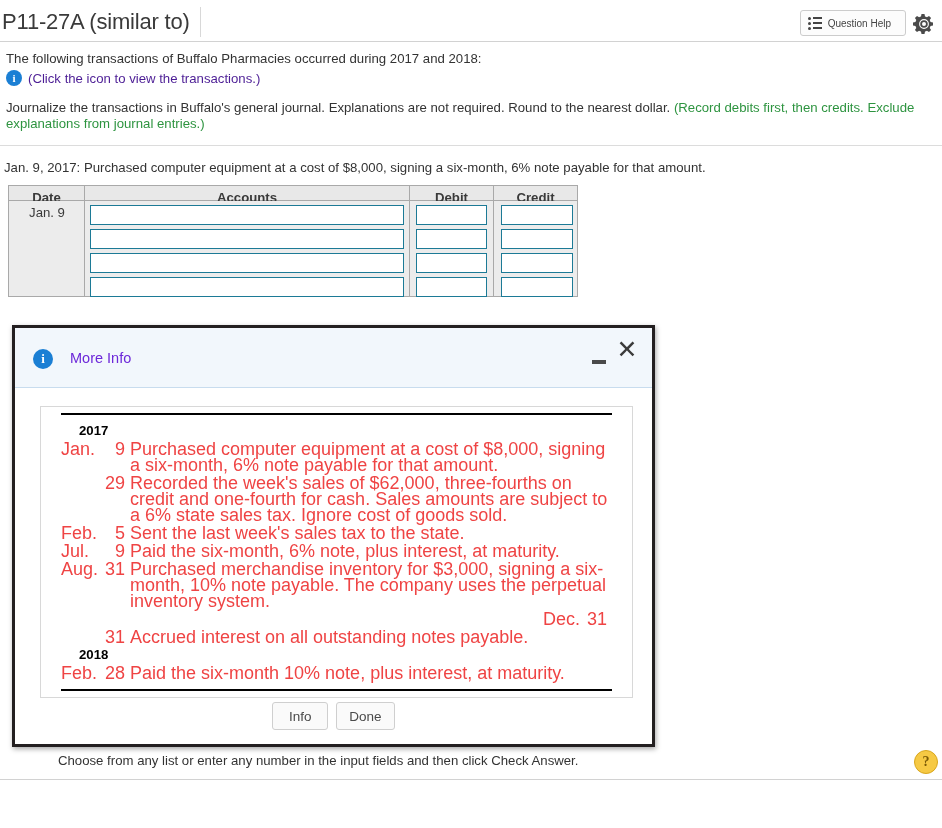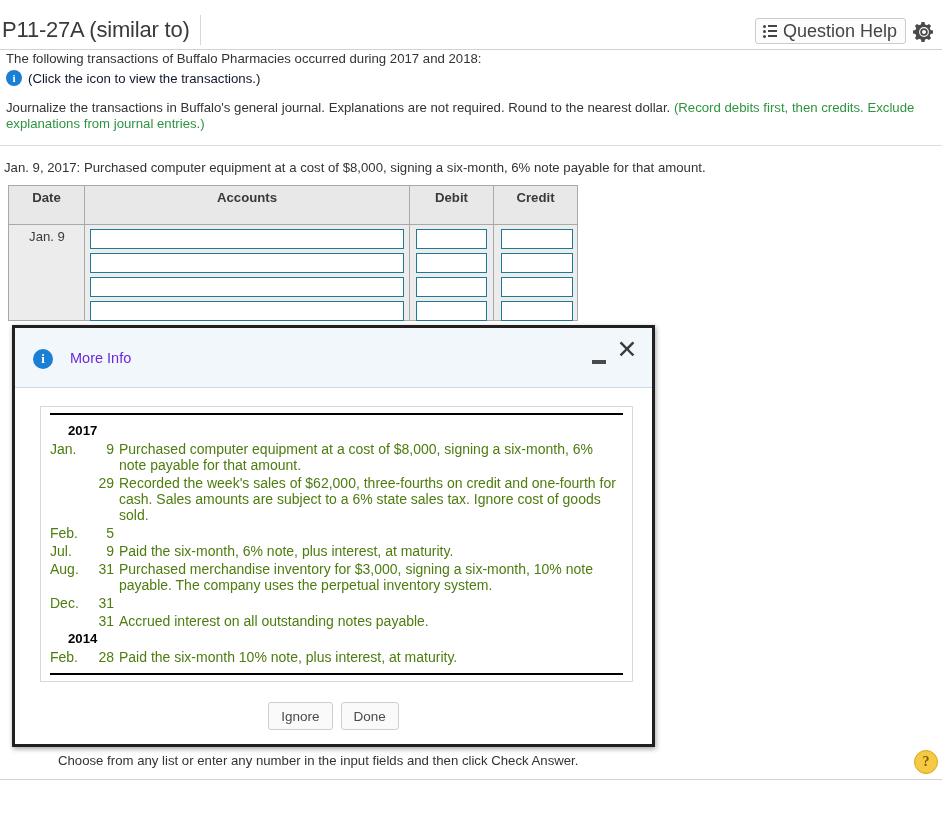--- a/index.html
+++ b/index.html
@@ -13,21 +13,21 @@
     font-family: "Liberation Sans", sans-serif;
     font-size: 13px;
     color: #333333;
     position: relative;
     overflow: hidden;
   }
 
   
   .topbar {
     position: absolute;
-    left: 0; top: 12px;
+    left: 0; top: 4px;
     width: 942px; height: 38px;
     border-bottom: 1px solid #d2d2d2;
     box-sizing: border-box;
     background: #ffffff;
   }
   .topbar-title {
     position: absolute;
     left: 2px; top: 3px;
     font-size: 22px;
     color: #3a3a3a;
@@ -41,24 +41,24 @@
   .qhelp-btn {
     position: absolute;
     right: 36px; top: 6px;
     height: 26px;
     box-sizing: border-box;
     border: 1px solid #cccccc;
     border-radius: 3px;
     background: #fcfcfc;
     display: flex;
     align-items: center;
-    padding: 0 8px 0 7px;
+    padding: 0 14px 0 7px;
     gap: 6px;
     cursor: pointer;
-    font-size: 18px;
+    font-size: 10px;
     color: #444444;
   }
   .qhelp-icon {
     display: inline-block;
     width: 14px; height: 12px;
     position: relative;
   }
   .qhelp-icon i {
     position: absolute;
     left: 5px;
@@ -103,21 +103,21 @@
     font-weight: bold;
     font-family: "Liberation Serif", serif;
     text-align: center;
     line-height: 16px;
     cursor: pointer;
     flex: none;
   }
   .green { color: #2e9440; }
   .info-link {
     font-size: 13.2px;
-    color: #0f172a;
+    color: #4c1d95;
     cursor: pointer;
   }
   #q-line2 { top: 100px; }
 
   .hr-main {
     position: absolute;
     left: 0; top: 145px;
     width: 942px; height: 1px;
     background: #dcdcdc;
   }
@@ -137,21 +137,21 @@
     border-spacing: 0;
   }
   .journal .th {
     background: #e8e8e8;
     border: 1px solid #a9a9a9;
     border-right: none;
     text-align: center;
     font-size: 13.2px;
     font-weight: bold;
     color: #3a3a3a;
-    height: 40px;
+    height: 16px;
     line-height: 24px;
     box-sizing: border-box;
     float: left;
   }
   .journal .th.last { border-right: 1px solid #a9a9a9; }
   .jrow {
     clear: both;
   }
   .jbody {
     clear: both;
@@ -260,35 +260,36 @@
     left: 25px; top: 18px;
     width: 593px;
     border: 1px solid #d8d8d8;
     box-sizing: border-box;
     background: #fff;
     padding: 0;
   }
   .info-panel-inner {
     border-top: 2px solid #000;
     border-bottom: 2px solid #000;
-    margin: 6px 9px;
+    margin: 6px 20px;
     padding: 7px 0 7px 0;
   }
   .tx-year {
     font-size: 13.2px;
     font-weight: bold;
     color: #000;
     padding: 1px 0 2px 18px;
   }
   .tx-row {
     display: flex;
-    font-size: 14px;
-    color: #4d7c0f;
+    font-size: 18px;
+    color: #ef4444;
     line-height: 16px;
     padding: 1px 0;
+    justify-content: flex-end;
   }
   .tx-mon {
     width: 40px;
     flex: none;
     text-align: left;
   }
   .tx-day {
     width: 24px;
     flex: none;
     text-align: right;
@@ -442,51 +443,52 @@
             <div class="tx-desc">Purchased computer equipment at a cost of $8,000, signing a six-month, 6% note payable for that amount.</div>
           </div>
           <div class="tx-row">
             <div class="tx-mon"></div>
             <div class="tx-day">29</div>
             <div class="tx-desc">Recorded the week's sales of $62,000, three-fourths on credit and one-fourth for cash. Sales amounts are subject to a 6% state sales tax. Ignore cost of goods sold.</div>
           </div>
           <div class="tx-row">
             <div class="tx-mon">Feb.</div>
             <div class="tx-day">5</div>
+            <div class="tx-desc">Sent the last week's sales tax to the state.</div>
           </div>
           <div class="tx-row">
             <div class="tx-mon">Jul.</div>
             <div class="tx-day">9</div>
             <div class="tx-desc">Paid the six-month, 6% note, plus interest, at maturity.</div>
           </div>
           <div class="tx-row">
             <div class="tx-mon">Aug.</div>
             <div class="tx-day">31</div>
             <div class="tx-desc">Purchased merchandise inventory for $3,000, signing a six-month, 10% note payable. The company uses the perpetual inventory system.</div>
           </div>
           <div class="tx-row">
             <div class="tx-mon">Dec.</div>
             <div class="tx-day">31</div>
           </div>
           <div class="tx-row">
             <div class="tx-mon"></div>
             <div class="tx-day">31</div>
             <div class="tx-desc">Accrued interest on all outstanding notes payable.</div>
           </div>
-          <div class="tx-year">2014</div>
+          <div class="tx-year">2018</div>
           <div class="tx-row">
             <div class="tx-mon">Feb.</div>
             <div class="tx-day">28</div>
             <div class="tx-desc">Paid the six-month 10% note, plus interest, at maturity.</div>
           </div>
         </div>
     </div>
 
     <div class="modal-foot">
-      <button class="mbtn">Ignore</button>
+      <button class="mbtn">Info</button>
       <button class="mbtn">Done</button>
     </div>
   </div>
 </div>
 
 <div class="foot-hint">Choose from any list or enter any number in the input fields and then click Check Answer.</div>
 <div class="help-circle">?</div>
 <div class="foot-sep"></div>
 
 <div class="footbar">

